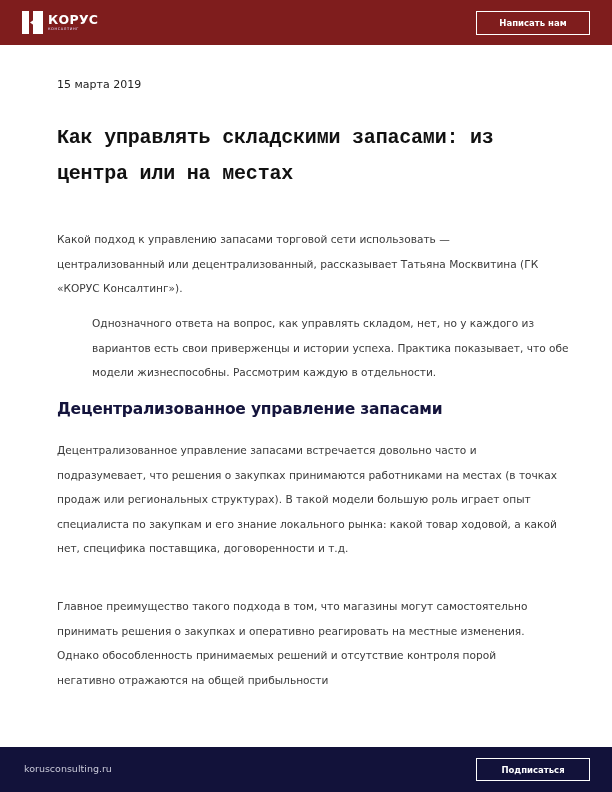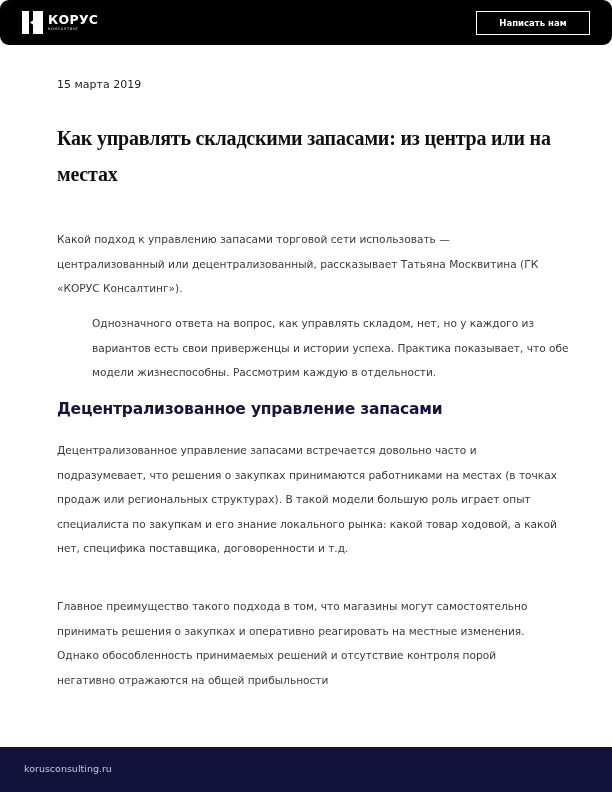--- a/index.html
+++ b/index.html
@@ -1,22 +1,21 @@
 <!DOCTYPE html>
 <html><head>
   <meta charset="utf-8">
   <style>
     * { box-sizing: border-box; margin: 0; padding: 0; }
     html, body { width: 612px; height: 792px; overflow: hidden; background: #ffffff; }
     body { font-family: "DejaVu Sans", sans-serif; color: #333333; position: relative; }
 
     .header {
       position: absolute; left: 0; top: 0; width: 612px; height: 45px;
-      background: #000000;
-      border-radius: 9px;
+      background: #7f1d1d;
     }
     .logo { position: absolute; left: 22px; top: 11px; display: flex; align-items: center; }
     .logo-mark { width: 21px; height: 23px; position: relative; }
     .logo-mark .bar-l { position: absolute; left: 0; top: 0; width: 7px; height: 23px; background: #fff; }
     .logo-mark .bar-r { position: absolute; right: 0; top: 0; width: 10px; height: 23px; background: #fff; }
     .logo-mark .notch { position: absolute; left: 8px; top: 8px; width: 5px; height: 7px; background: #fff;
       clip-path: polygon(100% 0, 0 50%, 100% 100%); }
     .logo-text { margin-left: 5px; display: flex; flex-direction: column; }
     .logo-name { color: #fff; font-family: "DejaVu Sans", sans-serif; font-weight: bold; font-size: 12.5px; letter-spacing: 0.3px; line-height: 13px; }
     .logo-sub { color: #e6dcff; font-size: 3.5px; letter-spacing: 0.6px; line-height: 5px; margin-top: 1px; }
@@ -25,21 +24,21 @@
       position: absolute; left: 476px; top: 11px; width: 114px; height: 24px;
       border: 1px solid #ffffff; background: transparent; color: #ffffff;
       font-family: "DejaVu Sans", sans-serif; font-weight: bold; font-size: 8.5px;
       display: flex; align-items: center; justify-content: center; cursor: pointer;
     }
 
     .article { position: absolute; left: 57px; top: 0; width: 500px; }
     .date { position: absolute; left: 0; top: 78px; font-size: 11px; color: #222; white-space: nowrap; }
     .title {
       position: absolute; left: 0; top: 120px; width: 505px;
-      font-family: Liberation Serif, serif; font-weight: bold; font-size: 20px;
+      font-family: Liberation Mono, monospace; font-weight: bold; font-size: 20px;
       line-height: 36px; color: #111111; letter-spacing: -0.2px;
     }
     .para { position: absolute; left: 0; width: 500px; font-size: 10.6px; line-height: 24.5px; color: #3a3a3a; }
     .p1 { top: 227px; }
     .p2 { top: 311px; margin-left: 35px; }
     .h2 {
       position: absolute; left: 0; top: 396px; width: 500px;
       font-family: "DejaVu Sans", sans-serif; font-weight: bold; font-size: 15.5px; color: #14143c; line-height: 26px;
       letter-spacing: -0.2px;
     }
@@ -83,13 +82,14 @@
   <h1 class="title">Как управлять складскими запасами: из центра или на местах</h1>
   <p class="para p1">Какой подход к управлению запасами торговой сети использовать — централизованный или децентрализованный, рассказывает Татьяна Москвитина (ГК «КОРУС Консалтинг»).</p>
   <p class="para p2">Однозначного ответа на вопрос, как управлять складом, нет, но у каждого из вариантов есть свои приверженцы и истории успеха. Практика показывает, что обе модели жизнеспособны. Рассмотрим каждую в отдельности.</p>
   <h2 class="h2">Децентрализованное управление запасами</h2>
   <p class="para p3">Децентрализованное управление запасами встречается довольно часто и подразумевает, что решения о закупках принимаются работниками на местах (в точках продаж или региональных структурах). В такой модели большую роль играет опыт специалиста по закупкам и его знание локального рынка: какой товар ходовой, а какой нет, специфика поставщика, договоренности и т.д.</p>
   <p class="para p4">Главное преимущество такого подхода в том, что магазины могут самостоятельно принимать решения о закупках и оперативно реагировать на местные изменения. Однако обособленность принимаемых решений и отсутствие контроля порой негативно отражаются на общей прибыльности</p>
 </main>
 
 <footer class="footer">
   <span class="footer-site">korusconsulting.ru</span>
+  <button class="btn-sub">Подписаться</button>
 </footer>
 
 </body></html>

